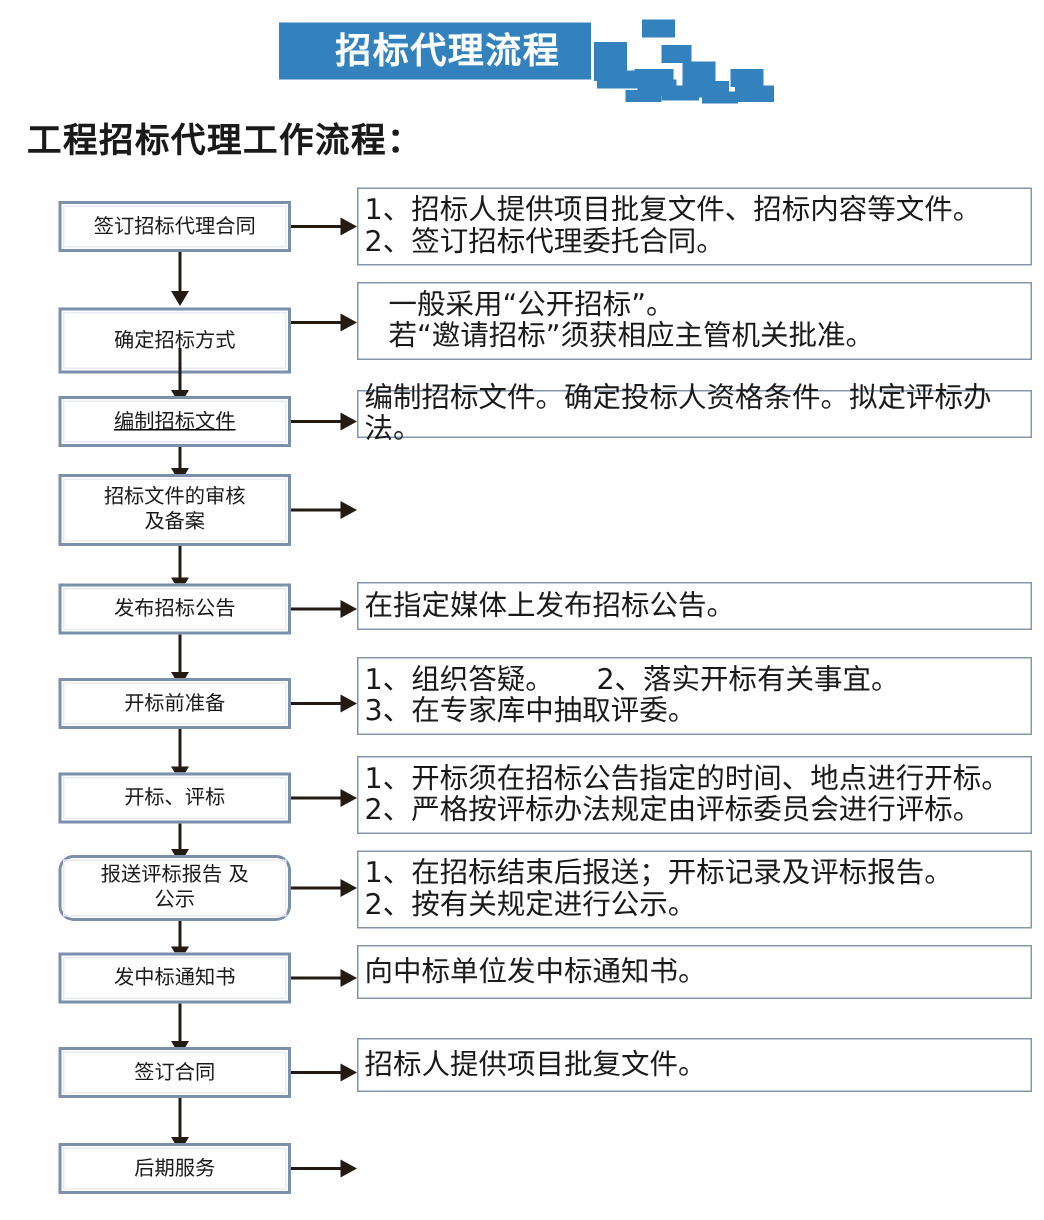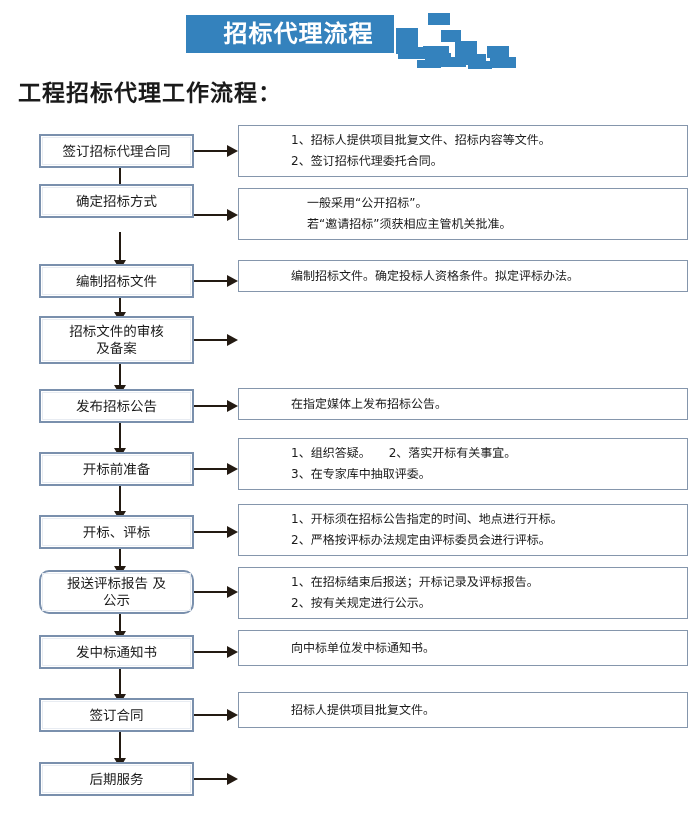--- a/index.html
+++ b/index.html
@@ -96,26 +96,25 @@
   .detail-box {
     position: absolute;
     left: 238px;
     width: 450px;
     border: 1px solid #8596ac;
     background: #ffffff;
     display: flex;
     align-items: center;
   }
   .detail-text {
-    font-size: 12px;
+    font-size: 19px;
     line-height: 21px;
     color: #1a1a1a;
     padding: 2px 4px;
     white-space: pre-line;
-    margin-left: 48px;
   }
 
   
   .h-arrow {
     position: absolute;
     height: 10px;
   }
   .h-arrow .shaft {
     position: absolute;
     left: 0; top: 4px;
@@ -186,36 +185,36 @@
 2、签订招标代理委托合同。</div>
     </div>
     <div class="h-arrow" style="left: 194px; top: 34px; width: 44px;">
       <div class="shaft" style="width: 36px;"></div>
       <div class="head"></div>
     </div>
     <div class="v-arrow" style="top: 56px; height: 36px;">
       <div class="shaft" style="height: 27px;"></div>
       <div class="head"></div>
     </div>
-    <div class="stage-box" style="top: 72px; height: 34px;">
+    <div class="stage-box" style="top: 93px; height: 44px;">
       <span class="stage-label">确定招标方式</span>
     </div>
     <div class="detail-box" style="top: 76px; height: 52px; padding-left: 16px;">
       <div class="detail-text">一般采用“公开招标”。
 若“邀请招标”须获相应主管机关批准。</div>
     </div>
     <div class="h-arrow" style="left: 194px; top: 98px; width: 44px;">
       <div class="shaft" style="width: 36px;"></div>
       <div class="head"></div>
     </div>
     <div class="v-arrow" style="top: 120px; height: 38px;">
       <div class="shaft" style="height: 29px;"></div>
       <div class="head"></div>
     </div>
-    <div class="stage-box" style="top: 152px; height: 34px;">
+    <div class="stage-box" style="top: 152px; height: 34px; text-decoration: underline;">
       <span class="stage-label">编制招标文件</span>
     </div>
     <div class="detail-box" style="top: 148px; height: 32px;">
       <div class="detail-text">编制招标文件。确定投标人资格条件。拟定评标办法。</div>
     </div>
     <div class="h-arrow" style="left: 194px; top: 164px; width: 44px;">
       <div class="shaft" style="width: 36px;"></div>
       <div class="head"></div>
     </div>
     <div class="v-arrow" style="top: 186px; height: 24px;">

